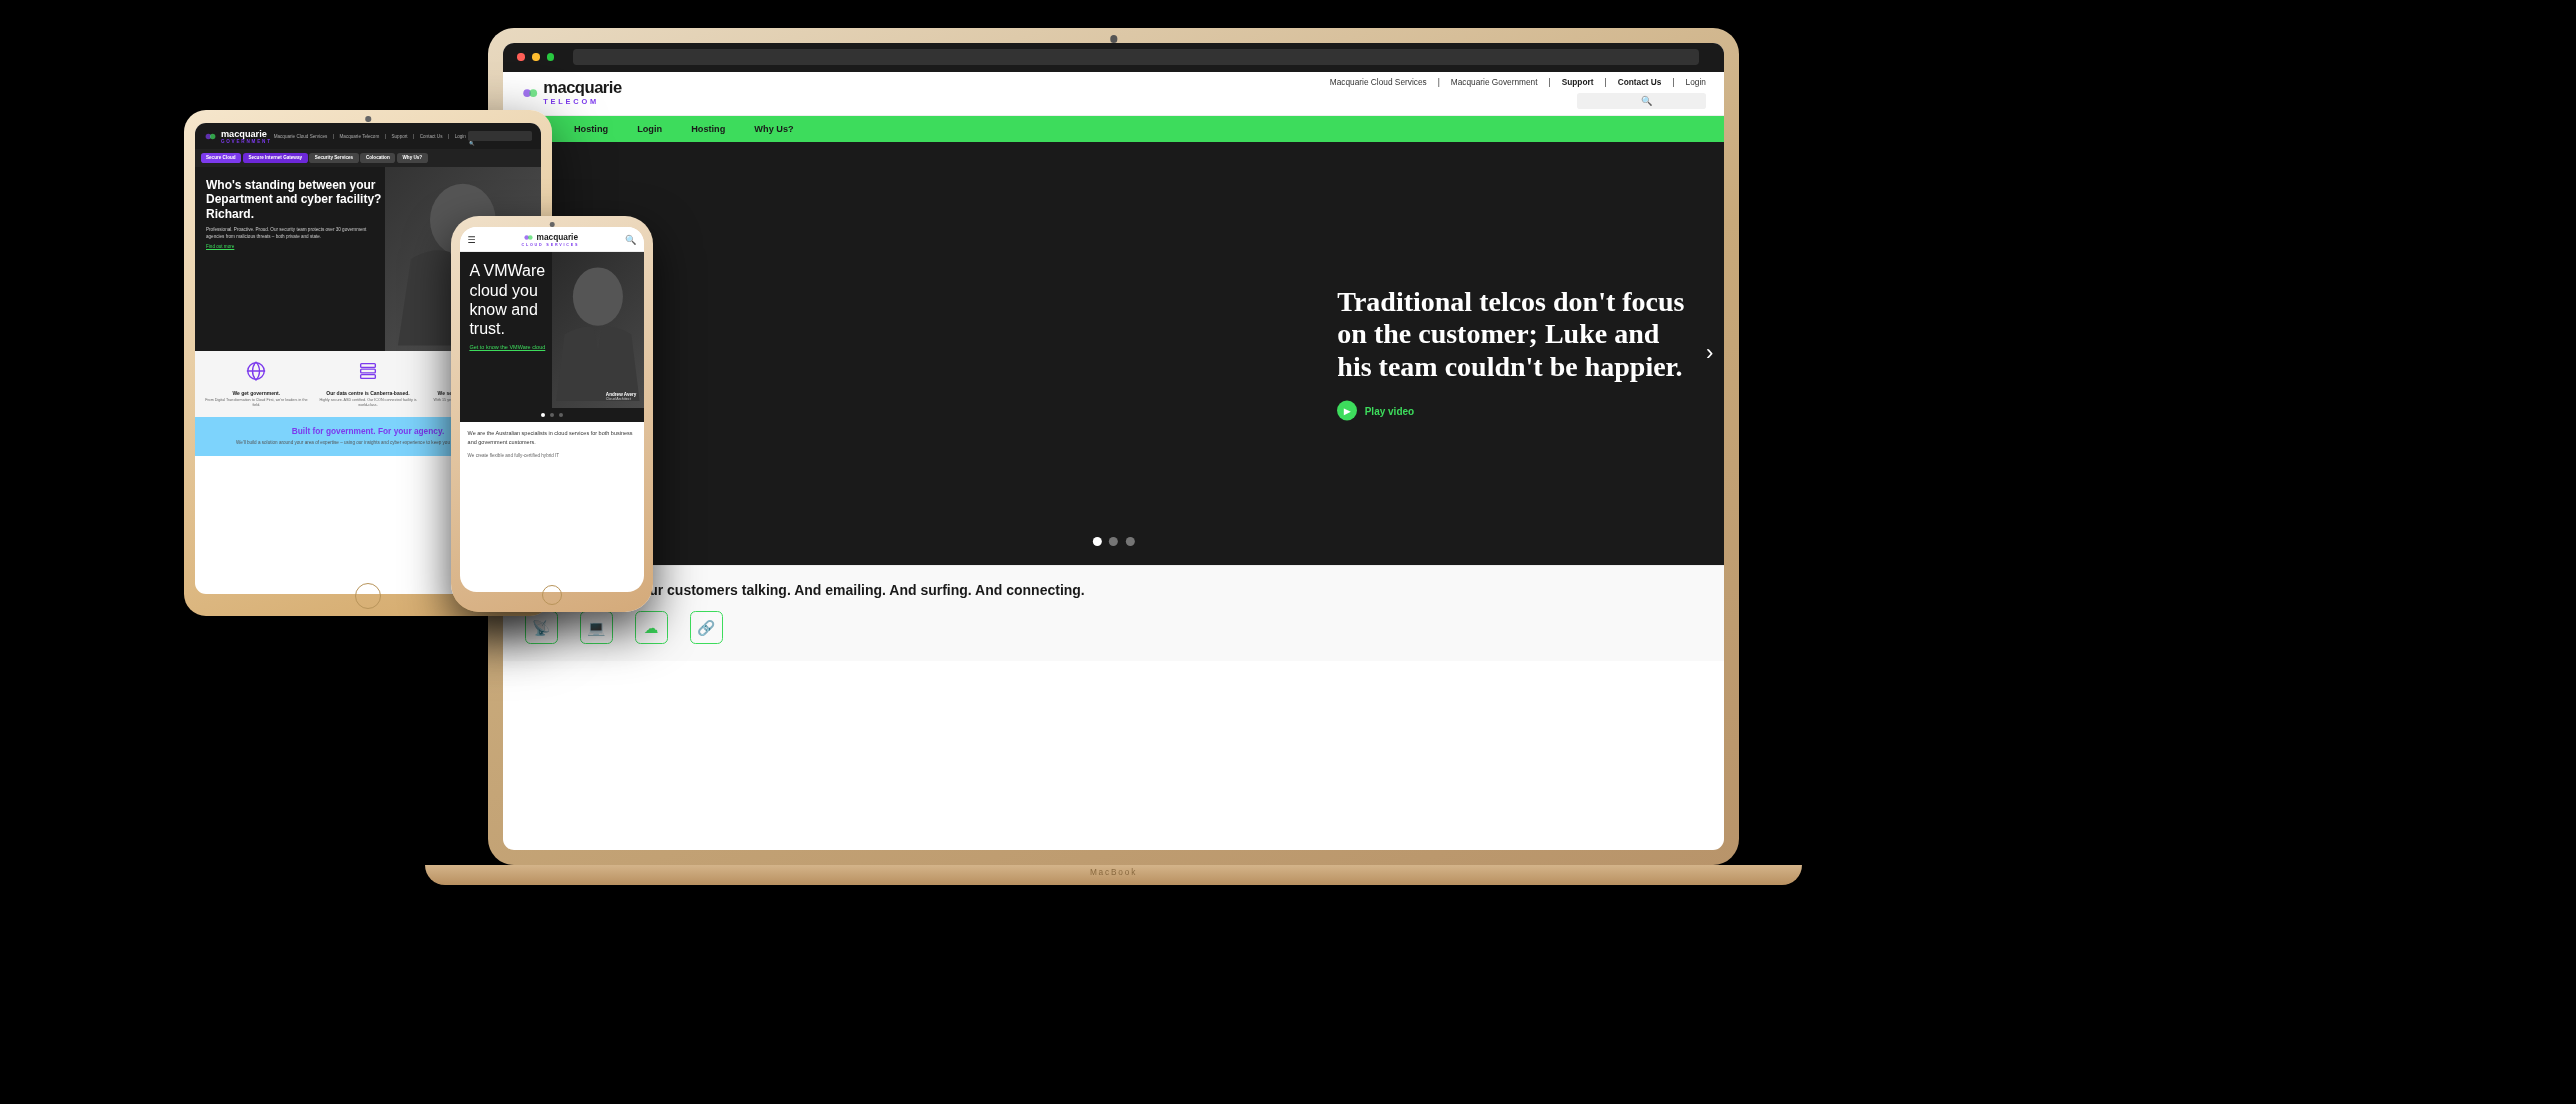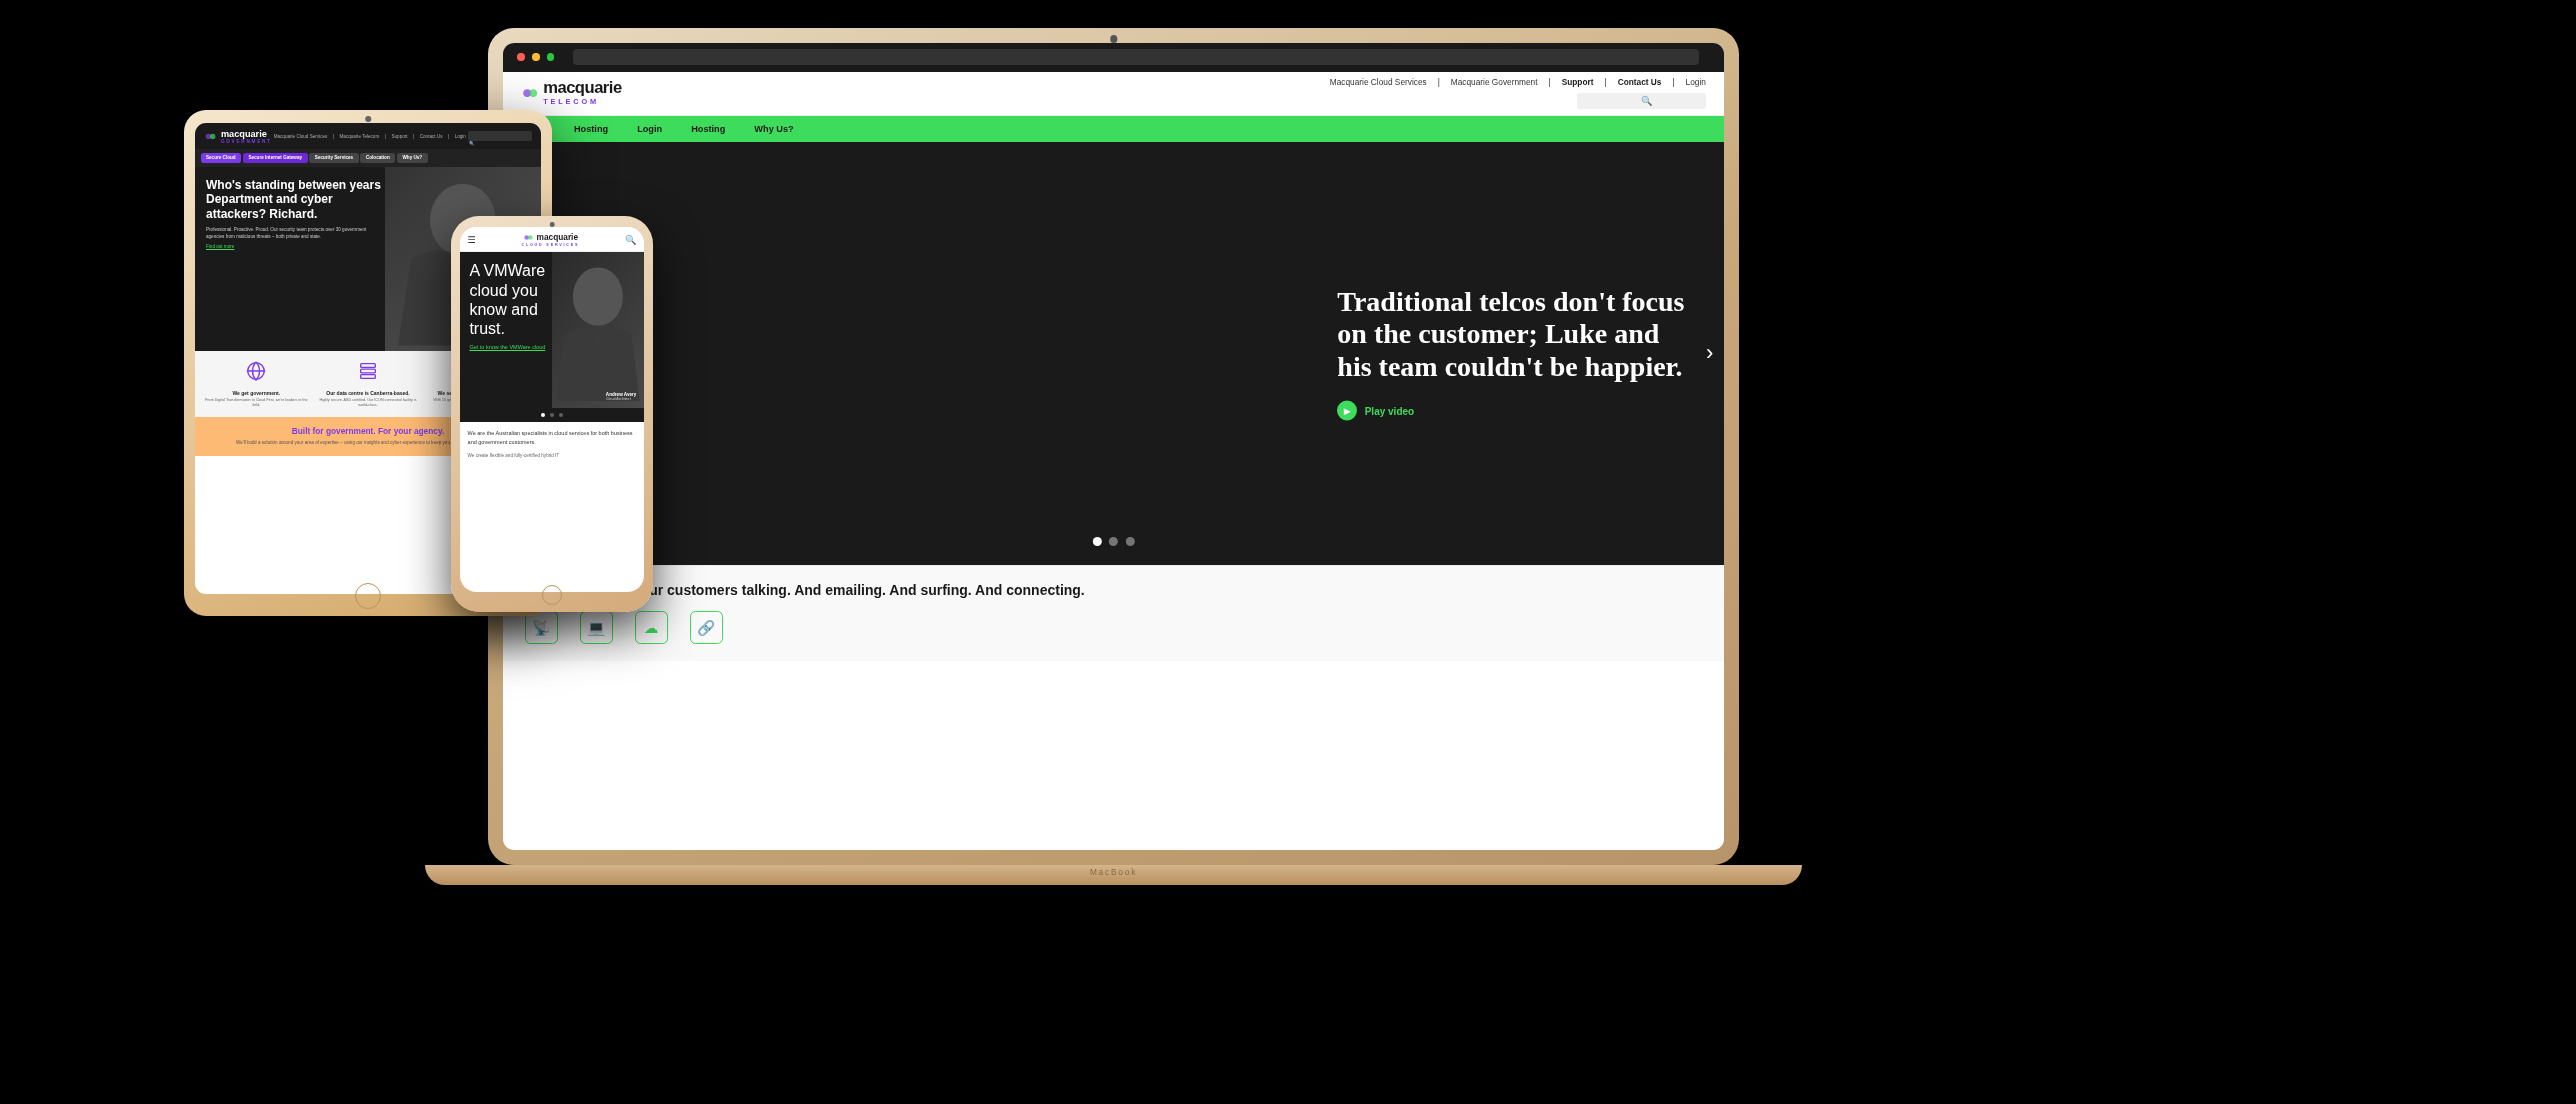--- a/index.html
+++ b/index.html
@@ -413,21 +413,21 @@
       margin-bottom: 1.8px;
     }
     .tab-feat-desc {
       font-size: 3.7px;
       color: #666;
       line-height: 1.4;
     }
 
     
     .tab-cta {
-      background: #fdba74;
+      background: #7dd3fc;
       padding: 9.2px;
       text-align: center;
     }
     .tab-cta h3 {
       font-size: 8.3px;
       font-weight: 900;
       color: #7c3aed;
       margin-bottom: 3.7px;
     }
     .tab-cta p {
@@ -698,21 +698,21 @@
 
       <div class="tab-nav">
         <div class="tab-nav-item purple">Secure Cloud</div>
         <div class="tab-nav-item purple2">Secure Internet Gateway</div>
         <div class="tab-nav-item dark">Security Services</div>
         <div class="tab-nav-item dark">Colocation</div>
         <div class="tab-nav-item dark">Why Us?</div>
       </div>
 
       <div class="tab-hero">
-        <h2>Who's standing between years Department and cyber attackers? Richard.</h2>
+        <h2>Who's standing between your Department and cyber facility? Richard.</h2>
         <div style="position:relative;z-index:2;margin-top:5.5px;">
           <p style="font-size:4.6px;color:#ccc;width:55%;line-height:1.5;">Professional. Proactive. Proud. Our security team protects over 30 government agencies from malicious threats – both private and state.</p>
           <span style="font-size:4.6px;color:#3ddc5c;text-decoration:underline;display:block;margin-top:3.7px;">Find out more</span>
         </div>
         <div class="tab-hero-person">
           <svg viewBox="0 0 180 200" width="100%" height="100%" xmlns="http://www.w3.org/2000/svg">
             <ellipse cx="90" cy="55" rx="38" ry="42" fill="#555"></ellipse>
             <path d="M30 100 Q55 85 75 92 L90 130 L105 92 Q125 85 150 100 L165 200 L15 200 Z" fill="#3a3a3a"></path>
           </svg>
         </div>

